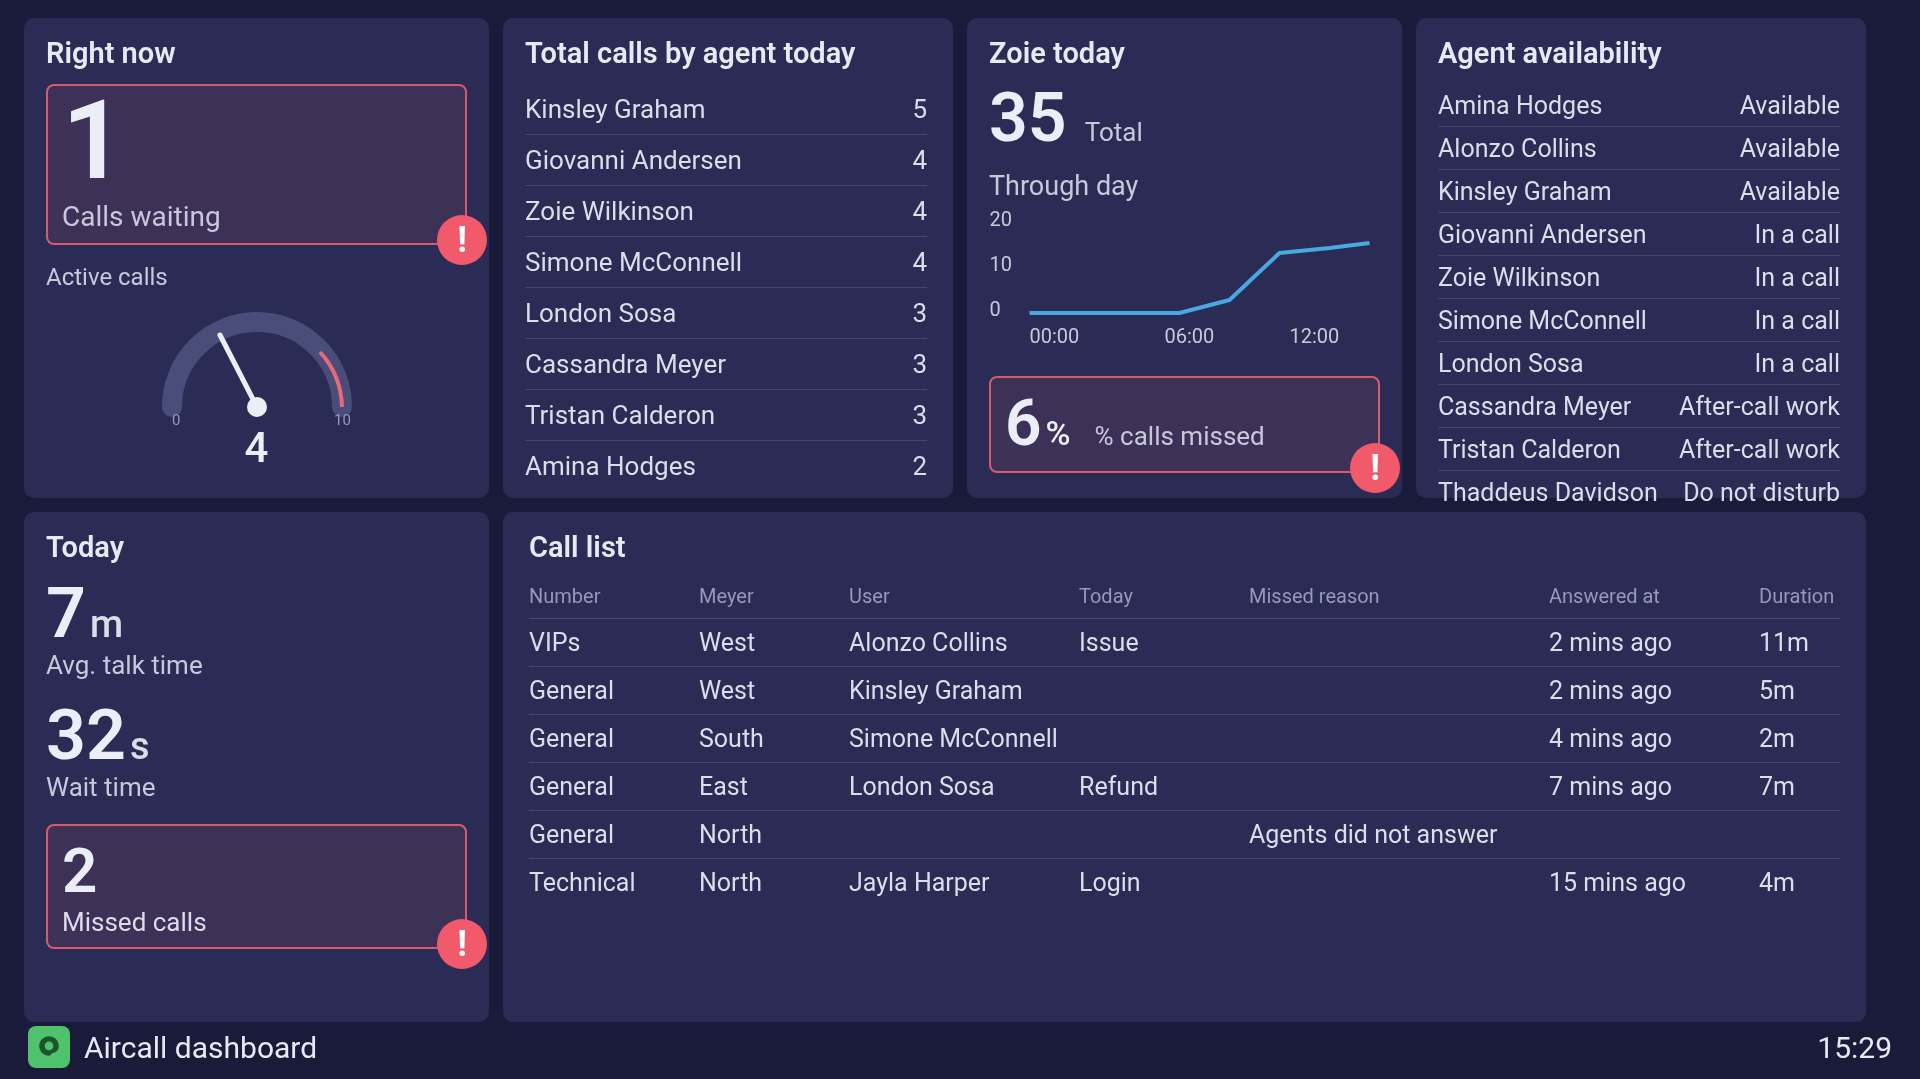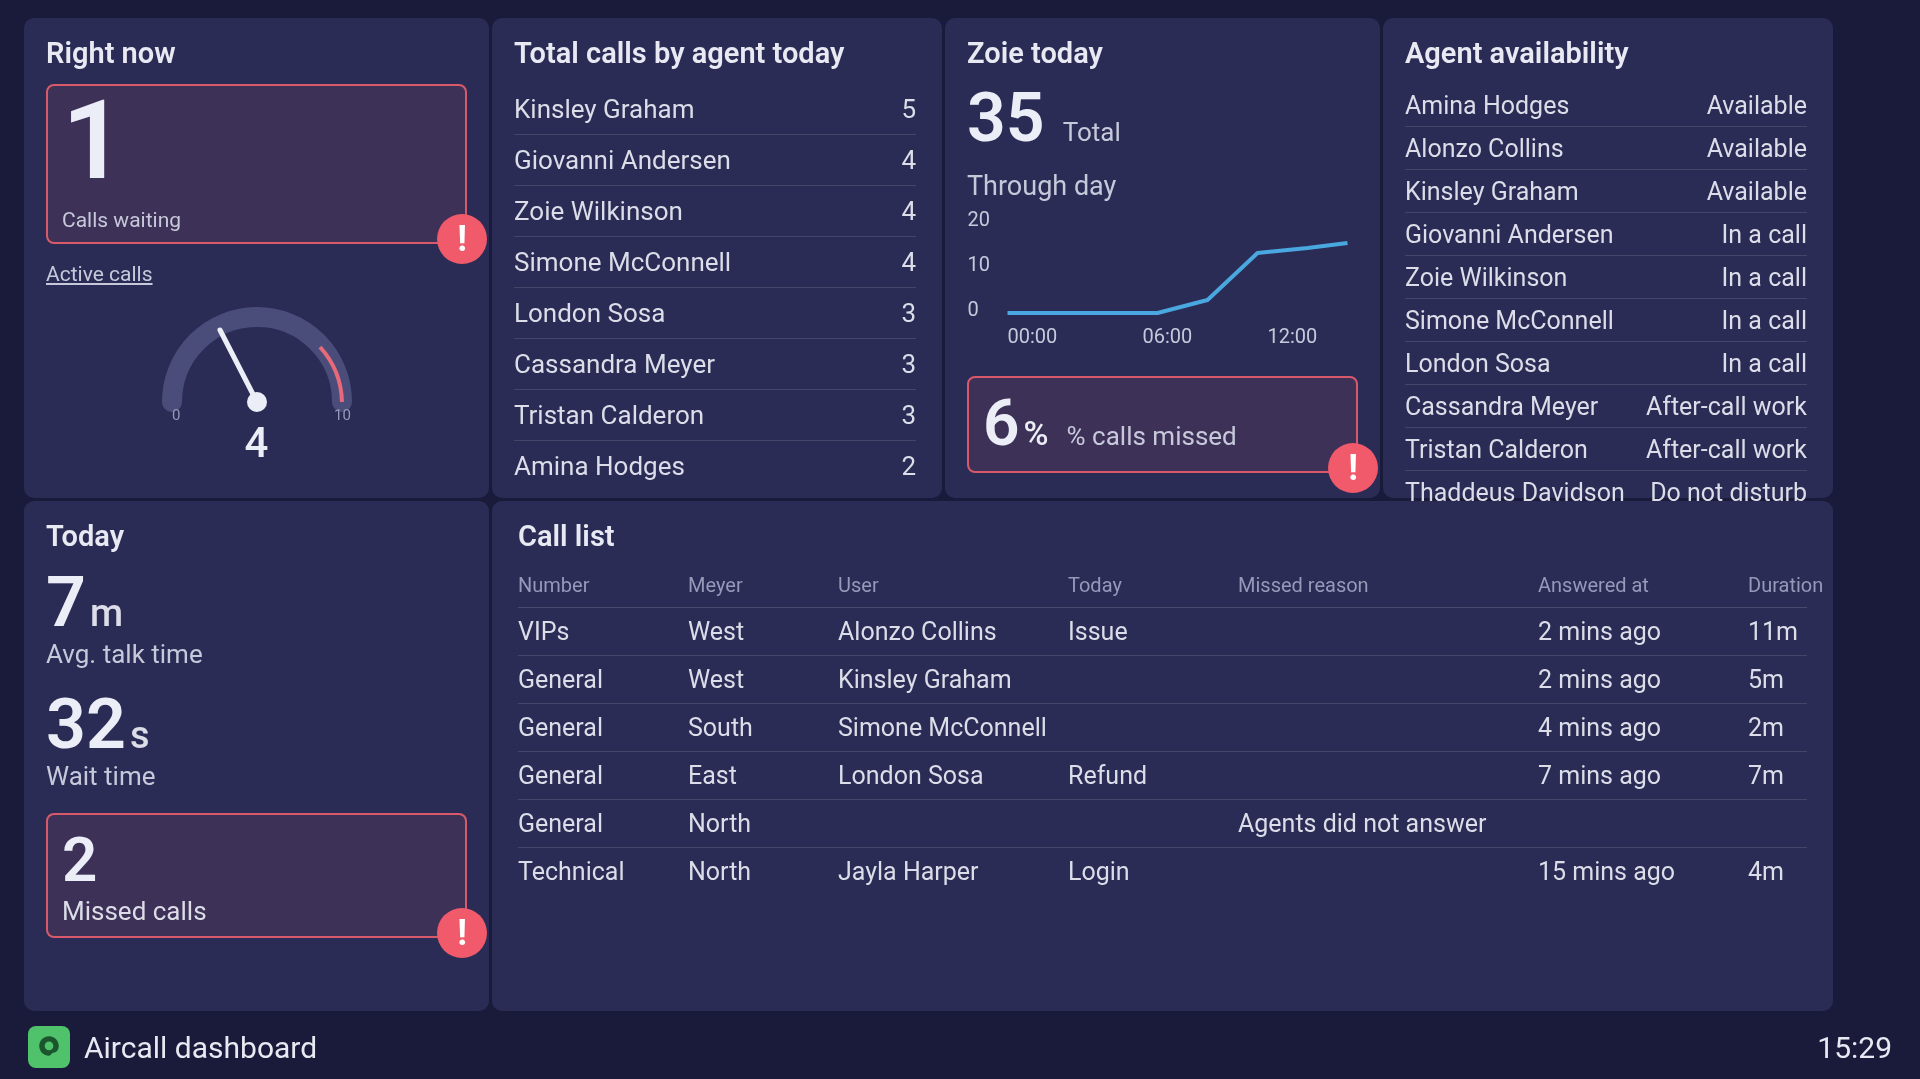--- a/index.html
+++ b/index.html
@@ -7,21 +7,21 @@
     width: 1920px; height: 1079px;
     background: #1a1b3a;
     font-family: -apple-system, BlinkMacSystemFont, "Segoe UI", Roboto, Helvetica, Arial, sans-serif;
     color: #dcdde8;
     overflow: hidden;
   }
   .dashboard {
     display: grid;
     grid-template-columns: 465px 450px 435px 450px;
     grid-template-rows: 480px 510px;
-    gap: 3px;
+    gap: 14px;
     padding: 18px 24px 16px 24px;
   }
   .panel {
     background: #2a2c55;
     border-radius: 10px;
     padding: 18px 22px;
     position: relative;
   }
   .panel-title {
     font-size: 29px;
@@ -47,21 +47,21 @@
     border-radius: 50%;
     background: #f05a6a;
     color: #fff;
     font-size: 36px;
     font-weight: 700;
     display: flex;
     align-items: center;
     justify-content: center;
   }
   .big-num { font-size: 110px; font-weight: 600; line-height: 0.85; color: #eceef7; }
-  .sub-label { font-size: 21px; color: #c7c9db; margin-top: 20px; }
+  .sub-label { font-size: 28px; color: #c7c9db; margin-top: 12px; }
   .metric-row { margin-bottom: 16px; }
   .unit { font-size: 38px; font-weight: 500; margin-left: 4px; }
   .gauge-wrap { display:flex; flex-direction:column; align-items:center; margin-top:6px; }
   .gauge-value { font-size: 42px; font-weight: 500; color:#eceef7; margin-top:-4px; }
 
   
   .today { grid-column: 1; grid-row: 2; }
   .today .metric-row .big { font-size: 70px; font-weight:600; color:#eceef7; line-height:1; }
   .today .metric-row .lbl { font-size: 26px; color:#c7c9db; margin-top:2px; }
 
@@ -128,21 +128,21 @@
 
 <div class="dashboard">
 
   <div class="panel rightnow">
     <div class="panel-title">Right now</div>
     <div class="alert-box">
       <div class="big-num">1</div>
       <div class="sub-label">Calls waiting</div>
       <div class="alert-badge">!</div>
     </div>
-    <div class="sub-label" style="font-size:21px; margin-top:10px;text-decoration:underline;">Active calls</div>
+    <div class="sub-label" style="font-size:24px; margin-top:10px;">Active calls</div>
     <div class="gauge-wrap">
       <svg width="230" height="130" viewBox="0 0 230 130">
         <path d="M 30 110 A 85 85 0 0 1 200 110" stroke="#4a4d7a" stroke-width="20" fill="none" stroke-linecap="round"></path>
         <path d="M 178 55 A 85 85 0 0 1 200 110" stroke="#e86a7a" stroke-width="4" fill="none"></path>
         <line x1="115" y1="110" x2="78" y2="38" stroke="#eceef7" stroke-width="5" stroke-linecap="round"></line>
         <circle cx="115" cy="110" r="10" fill="#eceef7"></circle>
         <text x="30" y="128" fill="#9699b8" font-size="15">0</text>
         <text x="192" y="128" fill="#9699b8" font-size="15">10</text>
       </svg>
       <div class="gauge-value">4</div>
@@ -200,21 +200,21 @@
       <text x="0" y="108" fill="#c7c9db" font-size="20">0</text>
       <polyline points="40,105 90,105 140,105 190,105 240,92 290,45 340,40 380,35" fill="none" stroke="#4aa8e0" stroke-width="4" stroke-linejoin="round"></polyline>
       <text x="40" y="135" fill="#c7c9db" font-size="20">00:00</text>
       <text x="175" y="135" fill="#c7c9db" font-size="20">06:00</text>
       <text x="300" y="135" fill="#c7c9db" font-size="20">12:00</text>
     </svg>
     <div class="alert-box" style="margin-top:14px; margin-bottom:0;">
       <div style="display:flex; align-items:baseline; gap:4px;">
         <span style="font-size:64px; font-weight:600; color:#eceef7;">6</span>
         <span style="font-size:34px; font-weight:500; color:#eceef7;">%</span>
-        <span style="font-size:26px; color:#c7c9db; margin-left:14px;">% calls missed</span>
+        <span style="font-size:26px; color:#c7c9db; margin-left:20px;">% calls missed</span>
       </div>
       <div class="alert-badge">!</div>
     </div>
   </div>
 
   <div class="panel availability">
     <div class="panel-title">Agent availability</div>
     <div id="availability-rows">
         <div class="avail-row">
           <span>Amina Hodges</span>

